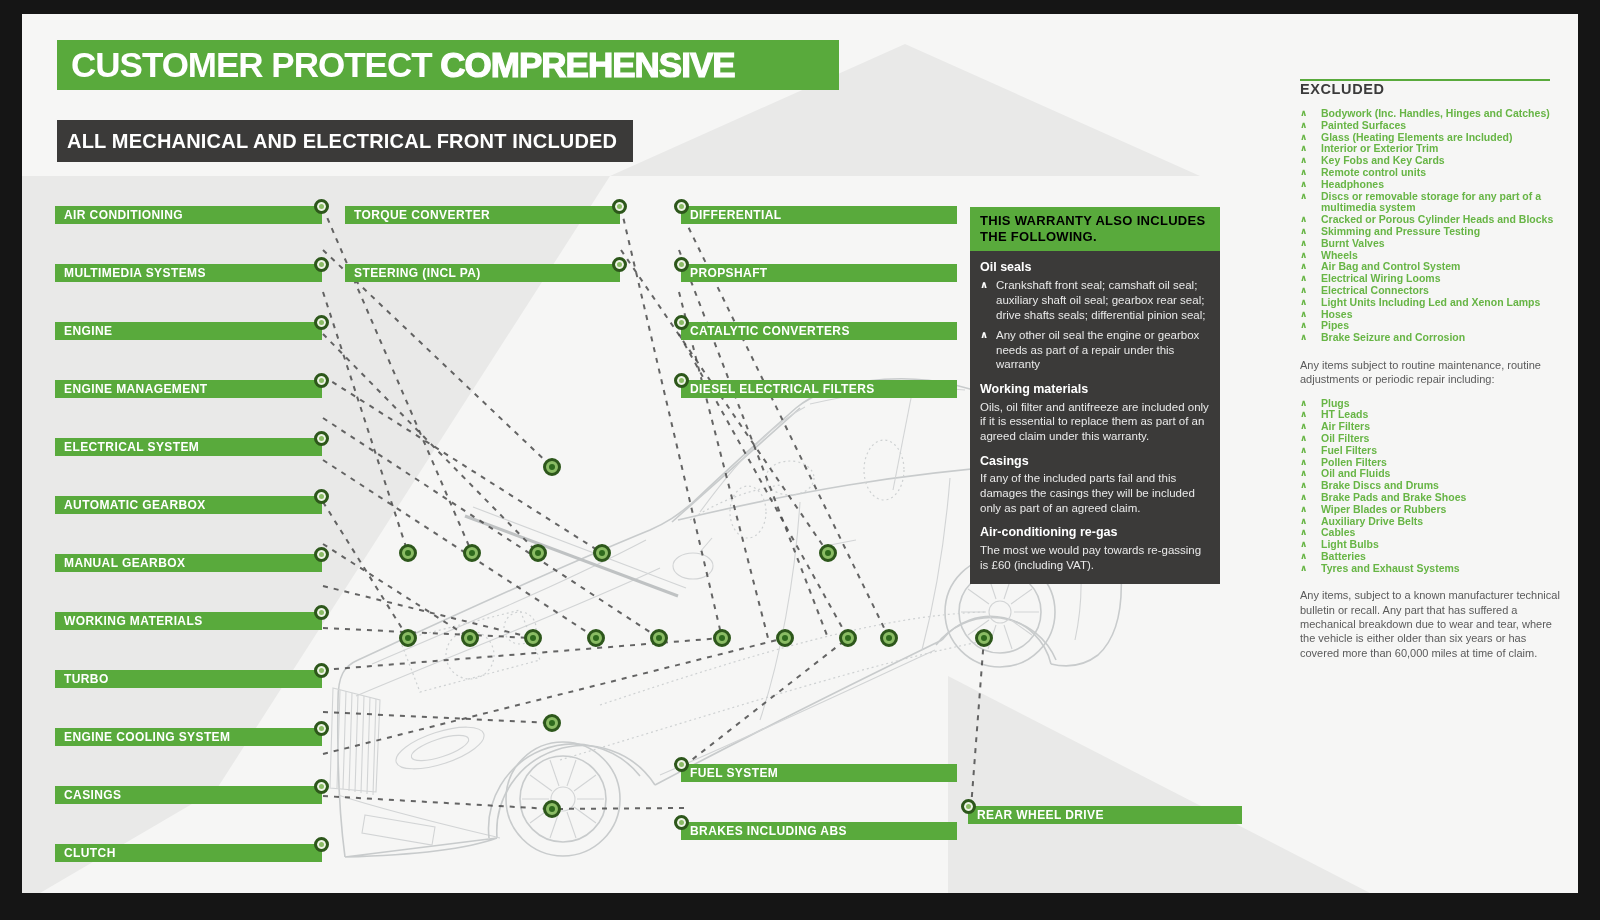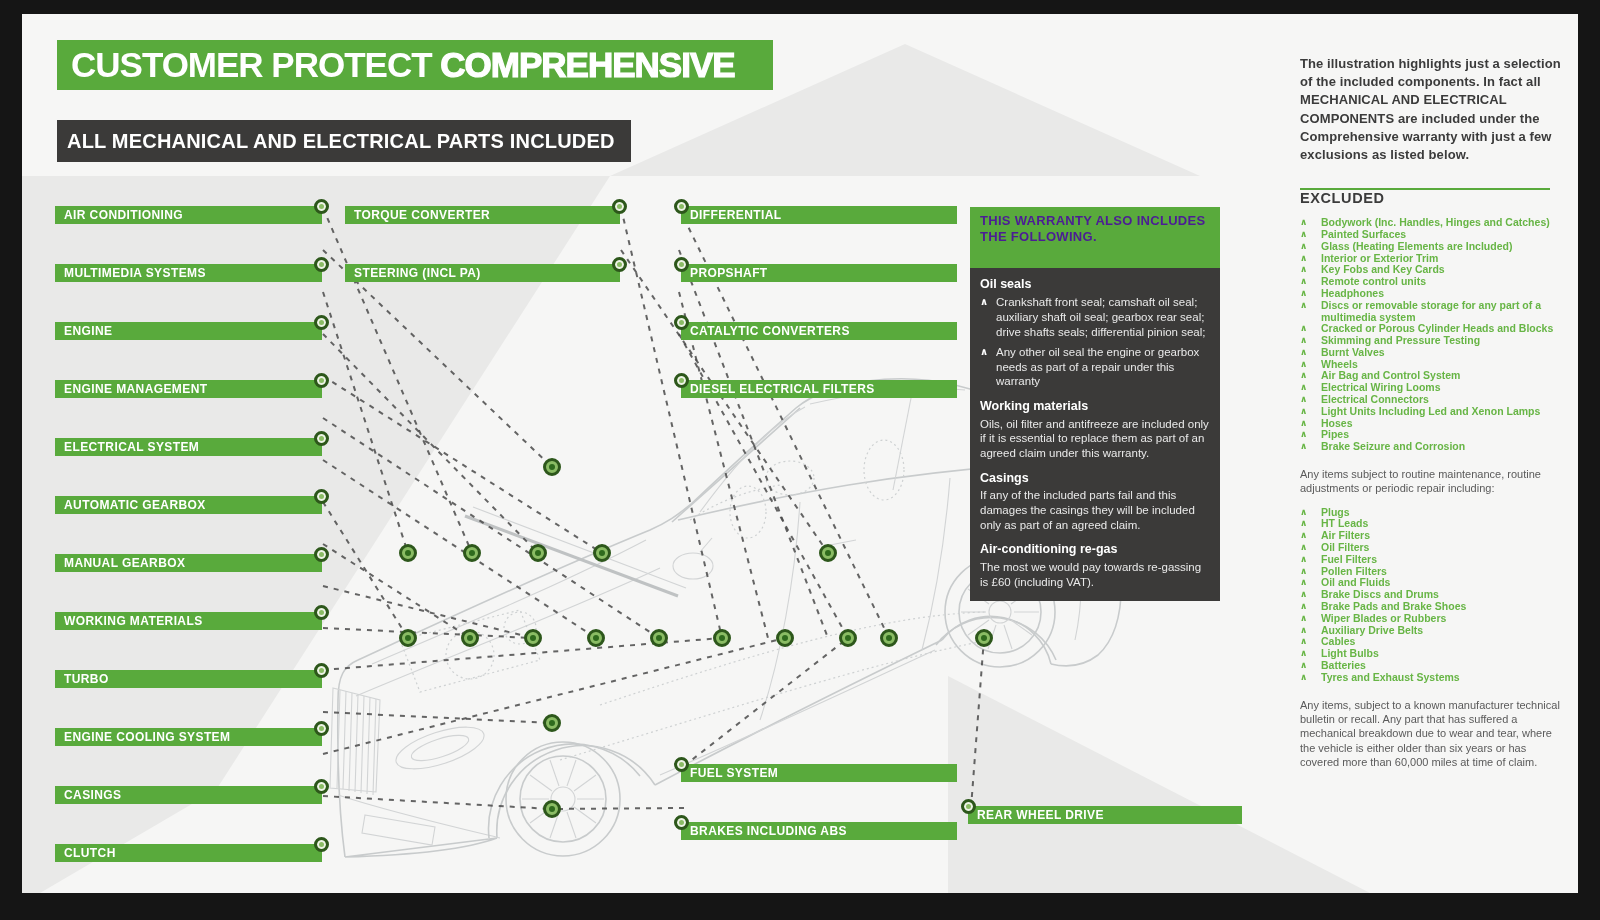--- a/index.html
+++ b/index.html
@@ -7,21 +7,21 @@
          font-family:"Liberation Sans","DejaVu Sans",sans-serif;}
   
   .frame{position:absolute;background:#151515;z-index:40;}
   #frame-top{left:0;top:0;width:1600px;height:14px;}
   #frame-bottom{left:0;top:893px;width:1600px;height:27px;}
   #frame-left{left:0;top:0;width:22px;height:920px;}
   #frame-right{left:1578px;top:0;width:22px;height:920px;}
   
   #bg-svg{position:absolute;left:0;top:0;z-index:1;}
   
-  #title-bar{position:absolute;left:57px;top:40px;width:716px;height:50px;background:#59aa3c;
+  #title-bar{position:absolute;left:57px;top:40px;width:782px;height:50px;background:#59aa3c;
              color:#fff;font-size:35px;font-weight:700;letter-spacing:-1px;line-height:50px;
              padding-left:14px;box-sizing:border-box;white-space:nowrap;z-index:10;}
   #title-bar .heavy{-webkit-text-stroke:1.2px #fff;}
   #subtitle-bar{position:absolute;left:57px;top:120px;height:42px;background:#3b3a39;color:#fff;
                 font-size:20px;font-weight:700;letter-spacing:0.2px;line-height:42px;
                 padding:0 16px 0 10px;z-index:10;white-space:nowrap;}
   
   .col{position:absolute;display:flex;flex-direction:column;gap:40px;z-index:12;justify-content:center;}
   #col-left{left:55px;top:206px;width:267px;}
   #col-mid{left:345px;top:206px;width:275px;}
@@ -29,22 +29,22 @@
   #col-bottom{left:681px;top:764px;width:276px;}
   #col-rear{left:968px;top:806px;width:274px;}
   .bar{position:relative;height:18px;background:#59aa3c;color:#fff;font-size:12px;font-weight:700;
        letter-spacing:0.4px;line-height:18px;padding-left:9px;box-sizing:border-box;white-space:nowrap;}
   .dot{position:absolute;width:9px;height:9px;border-radius:50%;background:#8abc64;
        border:3px solid #2d571b;box-shadow:inset 0 0 0 2px #eef3e8;}
   .dot.right{right:-7px;top:-7px;}
   .dot.left{left:-7px;top:-7px;}
   
   #panel{position:absolute;left:970px;top:207px;width:250px;z-index:13;}
-  #panel-head{background:#59aa3c;color:#4c1d95;font-size:13px;font-weight:700;letter-spacing:0.3px;
-              padding:6px 10px 22px 10px;line-height:1.25;}
+  #panel-head{background:#59aa3c;color:#000000;font-size:13px;font-weight:700;letter-spacing:0.3px;
+              padding:6px 10px 5px 10px;line-height:1.25;}
   #panel-body{background:#3b3a39;color:#e9e9e9;padding:9px 10px 12px 10px;font-size:11.5px;line-height:1.27;}
   .sec{margin-bottom:10px;}
   .sec:last-child{margin-bottom:0;}
   .sec-title{color:#fff;font-weight:700;font-size:12.5px;margin-bottom:2px;}
   .sec-bullet{display:flex;gap:6px;margin:3px 0 6px 0;}
   .sec-bullet .chev{color:#fff;font-weight:700;font-size:10px;line-height:14px;flex:0 0 10px;}
   
   #sidebar{position:absolute;left:1300px;top:55px;width:262px;z-index:13;color:#3b3b3b;}
   #sidebar-intro{font-size:13px;font-weight:700;line-height:1.4;letter-spacing:0.1px;}
   #sidebar-rule{border:none;border-top:2px solid #59aa3c;margin:24px 0 0 0;width:250px;}
@@ -190,21 +190,21 @@
           <circle cx="552" cy="723" r="3" fill="#2f6b1d"></circle>
           <circle cx="552" cy="809" r="7.5" fill="#8abc64" stroke="#2d571b" stroke-width="3"></circle>
           <circle cx="552" cy="809" r="3" fill="#2f6b1d"></circle>
           <circle cx="984" cy="638" r="7.5" fill="#8abc64" stroke="#2d571b" stroke-width="3"></circle>
           <circle cx="984" cy="638" r="3" fill="#2f6b1d"></circle>
         </g>
     </g>
   </svg>
 
   <div id="title-bar"><span>CUSTOMER PROTECT </span><span class="heavy">COMPREHENSIVE</span></div>
-  <div id="subtitle-bar">ALL MECHANICAL AND ELECTRICAL PARTS INCLUDED</div>
+  <div id="subtitle-bar">ALL MECHANICAL AND ELECTRICAL FRONT INCLUDED</div>
 
   <div id="col-left" class="col">
 
   <div class="bar"><span class="dot right"></span><span>AIR CONDITIONING</span></div>
       <div class="bar"><span class="dot right"></span><span>MULTIMEDIA SYSTEMS</span></div>
       <div class="bar"><span class="dot right"></span><span>ENGINE</span></div>
       <div class="bar"><span class="dot right"></span><span>ENGINE MANAGEMENT</span></div>
       <div class="bar"><span class="dot right"></span><span>ELECTRICAL SYSTEM</span></div>
       <div class="bar"><span class="dot right"></span><span>AUTOMATIC GEARBOX</span></div>
       <div class="bar"><span class="dot right"></span><span>MANUAL GEARBOX</span></div>
@@ -264,21 +264,20 @@
           </div>
           <div class="sec">
             <div class="sec-title">Air-conditioning re-gas</div>
             <div>The most we would pay towards re-gassing is £60 (including VAT).</div>
           </div>
         </div>
       </div>
   </div>
 
   <div id="sidebar">
-    <div id="sidebar-intro">The illustration highlights just a selection of the included components. In fact all MECHANICAL AND ELECTRICAL COMPONENTS are included under the Comprehensive warranty with just a few exclusions as listed below.</div>
     <hr id="sidebar-rule">
     <div id="excluded-heading">EXCLUDED</div>
     <div class="green-list">
 
     <div class="gl-item">
           <span class="chev">∧</span>
           <span>Bodywork (Inc. Handles, Hinges and Catches)</span>
         </div>
         <div class="gl-item">
           <span class="chev">∧</span>

